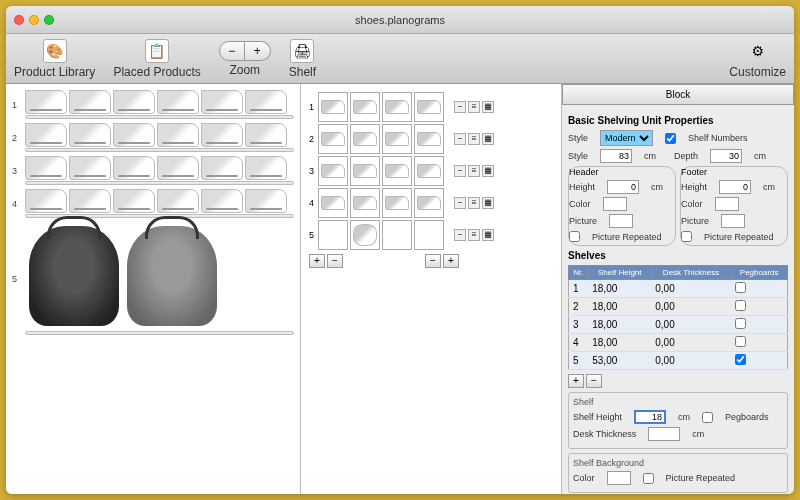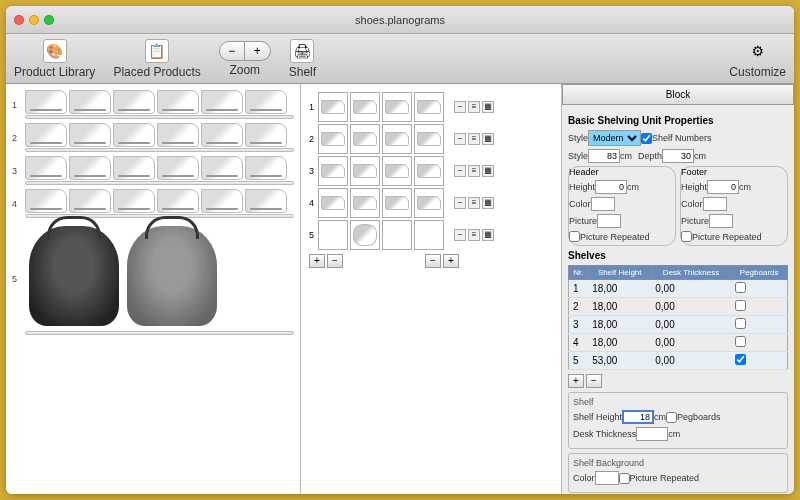--- a/index.html
+++ b/index.html
@@ -43,21 +43,21 @@
 .rowCtrls { display: flex; gap: 2px; margin-left: 8px; }
 .rowCtrls span { width: 12px; height: 12px; border: 1px solid #aaa; background: #f0f0f0; font-size: 8px; text-align: center; line-height: 10px; }
 .pmRow { display: flex; gap: 2px; margin-top: 4px; }
 .pmRow button { width: 16px; height: 14px; border: 1px solid #999; background: linear-gradient(#fff,#ddd); font-size: 10px; line-height: 10px; cursor: pointer; }
 .rightPane { width: 232px; background: #ececec; overflow-y: auto; padding: 0; }
 .tabs { display: flex; }
 .tab { flex: 1; text-align: center; padding: 4px; font-size: 10px; border: 1px solid #999; background: linear-gradient(#f8f8f8,#ddd); cursor: pointer; }
 .tab.active { background: linear-gradient(#888,#aaa); color: #fff; }
 .panel { padding: 6px; }
 .secTitle { font-size: 10px; font-weight: bold; margin: 4px 0; }
-.row { display: flex; align-items: center; gap: 0; margin: 3px 0; }
+.row { display: flex; align-items: center; gap: 12px; margin: 3px 0; }
 .row label { font-size: 9px; color: #333; }
 select { font-size: 9px; border: 1px solid #999; background: #7dd3fc; height: 16px; }
 input[type=text] { width: 32px; height: 14px; font-size: 9px; border: 1px solid #999; text-align: right; padding-right: 2px; }
 input[type=checkbox] { width: 11px; height: 11px; }
 .twoCol { display: flex; gap: 4px; }
 .colBox { flex: 1; border: 1px solid #bbb; padding: 0; border-radius: 11px; }
 .colBox .hdr { font-size: 9px; margin-bottom: 3px; }
 .swatch { width: 24px; height: 14px; border: 1px solid #999; background: #fff; display: inline-block; }
 .tbl { width: 100%; border: 1px solid #aaa; font-size: 9px; border-collapse: collapse; margin-top: 3px; }
 .tbl th { background: #6a8bb8; color: #fff; font-weight: normal; padding: 2px; border: 1px solid #88a; font-size: 8px; }

